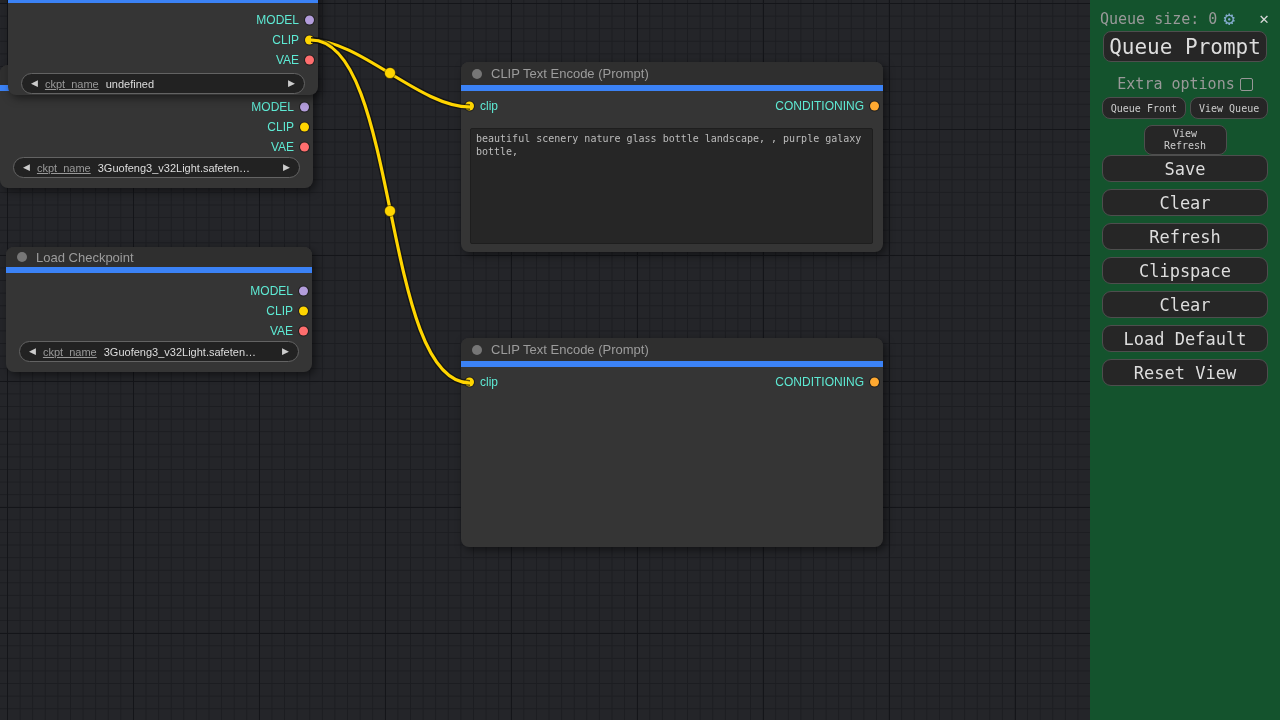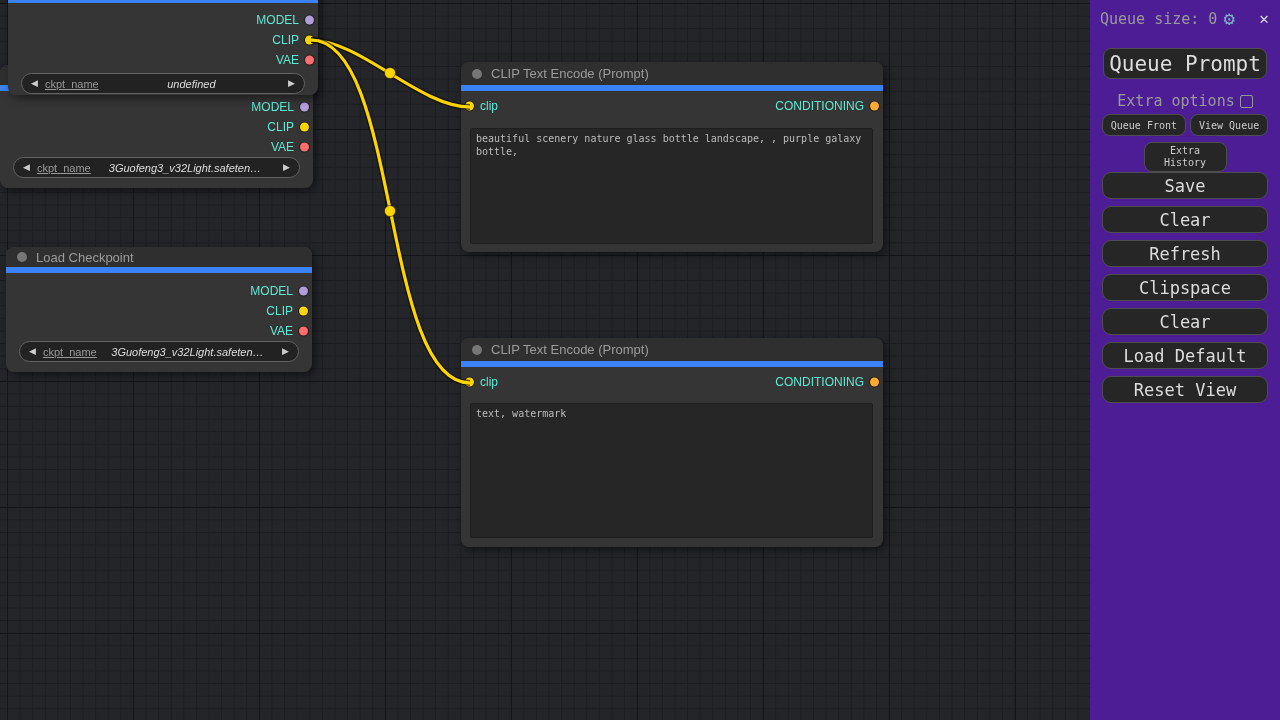--- a/index.html
+++ b/index.html
@@ -51,55 +51,55 @@
 
   .widget {
     height:21px; margin:0 13px; background:#222222;
     border:1px solid #636363; border-radius:11px;
     display:flex; align-items:center; gap:7px; padding:0 9px;
     overflow:hidden;
   }
   .widget .arrow  { color:#cccccc; font-size:9px; line-height:1; flex:none; }
   .widget .wlabel { color:#999999; font-size:11px; white-space:nowrap;text-decoration:underline; }
   .widget .wvalue { color:#dddddd; font-size:11px; white-space:nowrap;
-                    flex:1; text-align:center; margin-right:4px; overflow:hidden;font-style:italic; }
+                    flex:1; text-align:left; margin-right:4px; overflow:hidden; }
 
   .prompt-box {
     display:block; background:#262626; border:1px solid #1e1e1e; border-radius:2px;
     margin:0 10px 0 9px; padding:4px 5px; resize:none; outline:none;
     font:10px/12.5px "DejaVu Sans Mono",monospace; color:#bcbcbc;
     width:calc(100% - 19px);
   }
 
   
   svg.links { position:absolute; left:0; top:0; pointer-events:none; }
   .link-shadow { fill:none; stroke:#0c0c0c; stroke-width:6; opacity:.65; }
   .link-line   { fill:none; stroke-width:3.2; }
 
   
   .sidebar {
     position:absolute; right:0; top:0; width:190px; height:720px;
-    background:#4c1d95; color:#dddddd;
+    background:#14532d; color:#dddddd;
     font-family:"DejaVu Sans Mono",monospace;
     display:flex; flex-direction:column; align-items:center;
   }
   .queue-row {
     width:100%; display:flex; align-items:center;
     padding:9px 9px 0 10px; gap:6px;
   }
   .queue-size { font-size:15px; color:#999999; white-space:nowrap; }
   .gear  { font-size:19px; color:#82aacb; line-height:1; cursor:pointer; }
   .close-x { margin-left:auto; font-size:16px; color:#d8d8d8; cursor:pointer; padding:0 2px; }
 
   .btn {
     background:#262626; border:1px solid #4e4e4e; color:#dddddd;
     font-family:"DejaVu Sans Mono",monospace; cursor:pointer;
     display:flex; align-items:center; justify-content:center; text-align:center;
   }
-  .queue-prompt { width:164px; height:31px; border-radius:8px; font-size:21px; margin-top:20px; }
+  .queue-prompt { width:164px; height:31px; border-radius:8px; font-size:21px; margin-top:3px; }
   .extra-row { margin-top:13px; display:flex; align-items:center; }
   .extra-label { font-size:15px; color:#999999; }
   .checkbox { width:13px; height:13px; border:1px solid #979797; border-radius:2px; margin-left:5px; background:transparent; cursor:pointer; }
   .small-row { margin-top:4px; display:flex; gap:4px; }
   .btn.small { font-size:10px; border-radius:8px; padding:10px 8px; height:15px; color:#cccccc; }
   .btn.history { margin-top:6px; width:83px; min-height:28px; border-radius:8px;
                  font-size:10px; line-height:12px; padding:2px 10px; color:#cccccc; }
   .btn.menu { width:166px; height:27px; border-radius:9px; font-size:17px; margin-top:7px; }
   .btn.menu.first { margin-top:0; }
 </style>
@@ -204,21 +204,20 @@
     <div class="node-title tall">
       <span class="status-dot"></span>
       <span class="node-title-text">CLIP Text Encode (Prompt)</span>
     </div>
     <div class="io-row">
       <span class="slot-dot in-dot" style="background-color: rgb(255, 213, 0);"></span>
       <span class="slot-label in-label">clip</span>
       <span class="slot-label out-label">CONDITIONING</span>
       <span class="slot-dot out-dot" style="background-color: rgb(255, 169, 49);"></span>
     </div>
-    <textarea class="prompt-box" style="height: 135px; margin-top: 6px;" spellcheck="false">text, watermark</textarea>
   </div>
 
   <svg class="links" width="1090" height="720">
     <g>
       <path class="link-shadow" d="M311 40 C360 40 420 107 470 107"></path>
       <path class="link-line" d="M311 40 C360 40 420 107 470 107" stroke="#FFD500"></path>
       <circle cx="390" cy="73" r="5.5" stroke="rgba(0,0,0,.45)" stroke-width="1" fill="#FFD500"></circle>
     </g>
     <g>
       <path class="link-shadow" d="M311 40 C400 40 381 383 470 383"></path>
@@ -240,21 +239,21 @@
   <div class="extra-row">
     <span class="extra-label">Extra options</span>
     <span class="checkbox"></span>
   </div>
 
   <div class="small-row">
     <button class="btn small">Queue Front</button>
     <button class="btn small">View Queue</button>
   </div>
 
-  <button class="btn history">Extra History</button>
+  <button class="btn history">View Refresh</button>
 
   <button class="btn menu first">Save</button>
   <button class="btn menu">Clear</button>
   <button class="btn menu">Refresh</button>
   <button class="btn menu">Clipspace</button>
   <button class="btn menu">Clear</button>
   <button class="btn menu">Load Default</button>
   <button class="btn menu">Reset View</button>
 </div>
 

